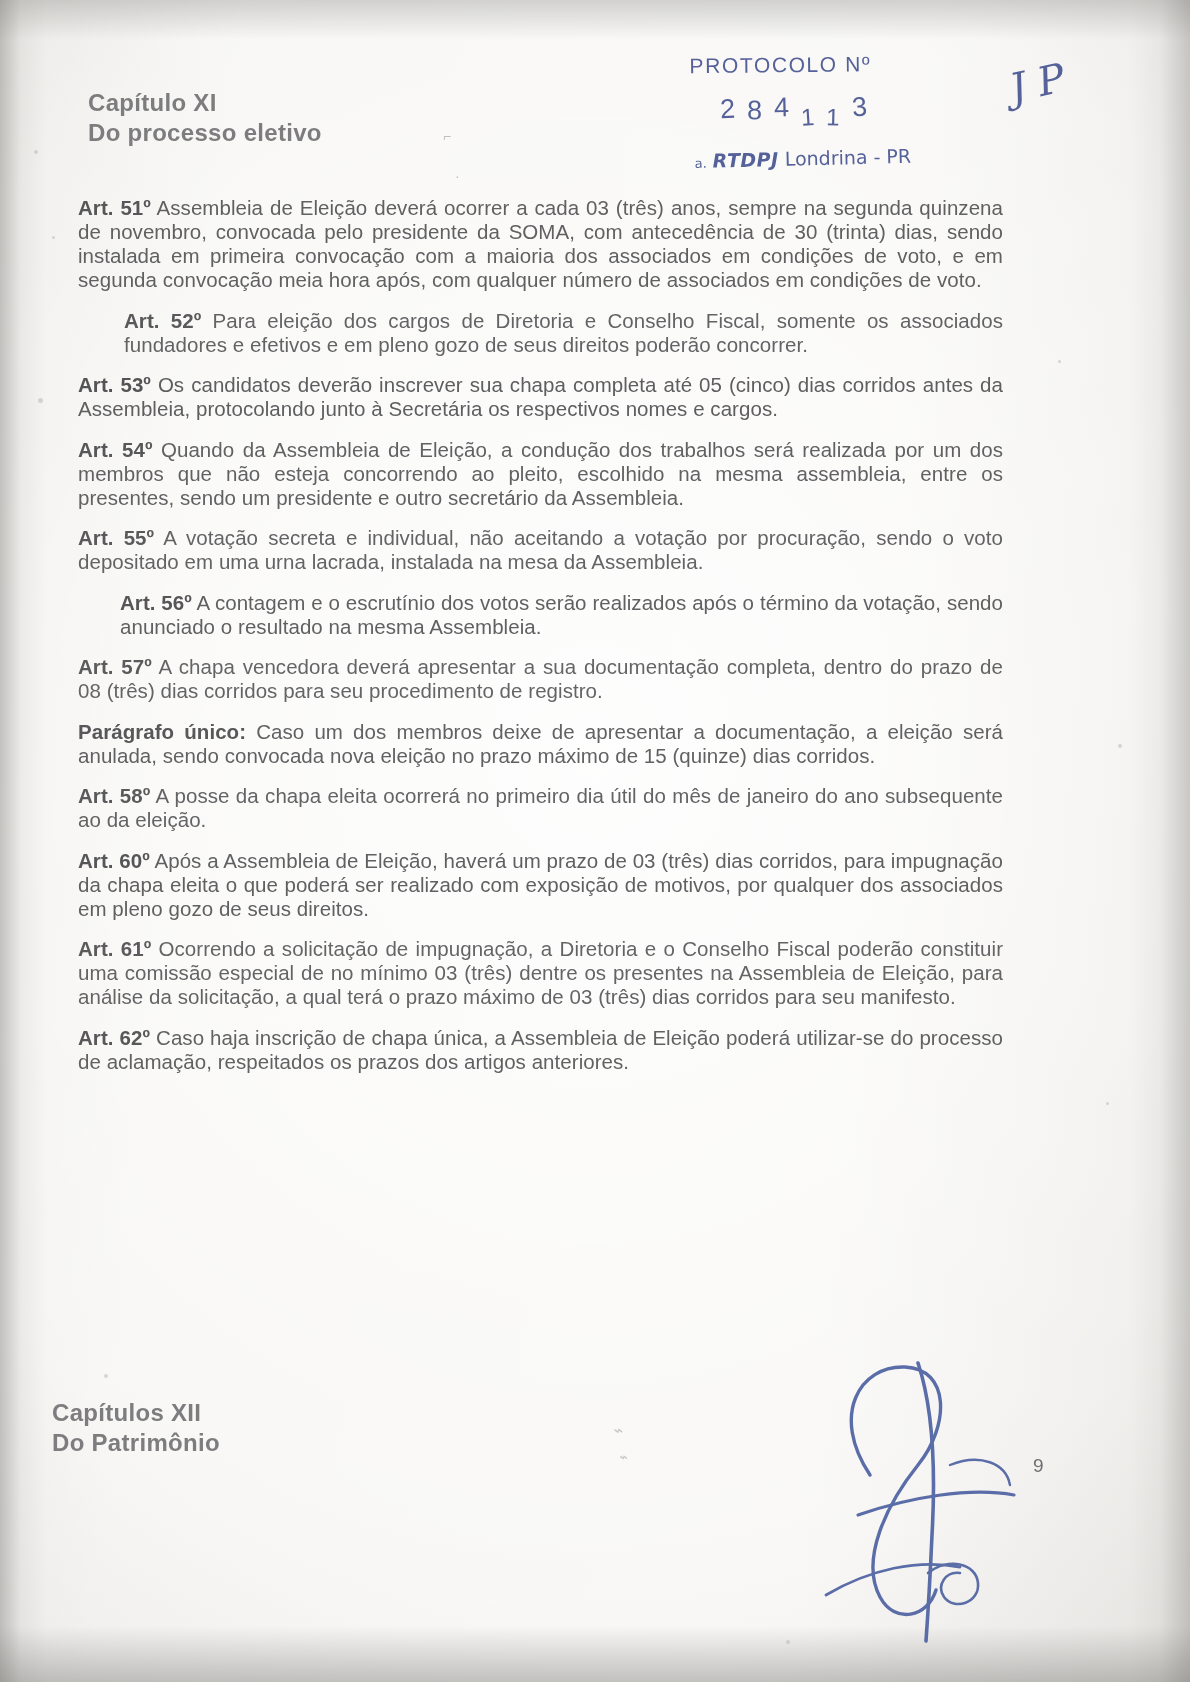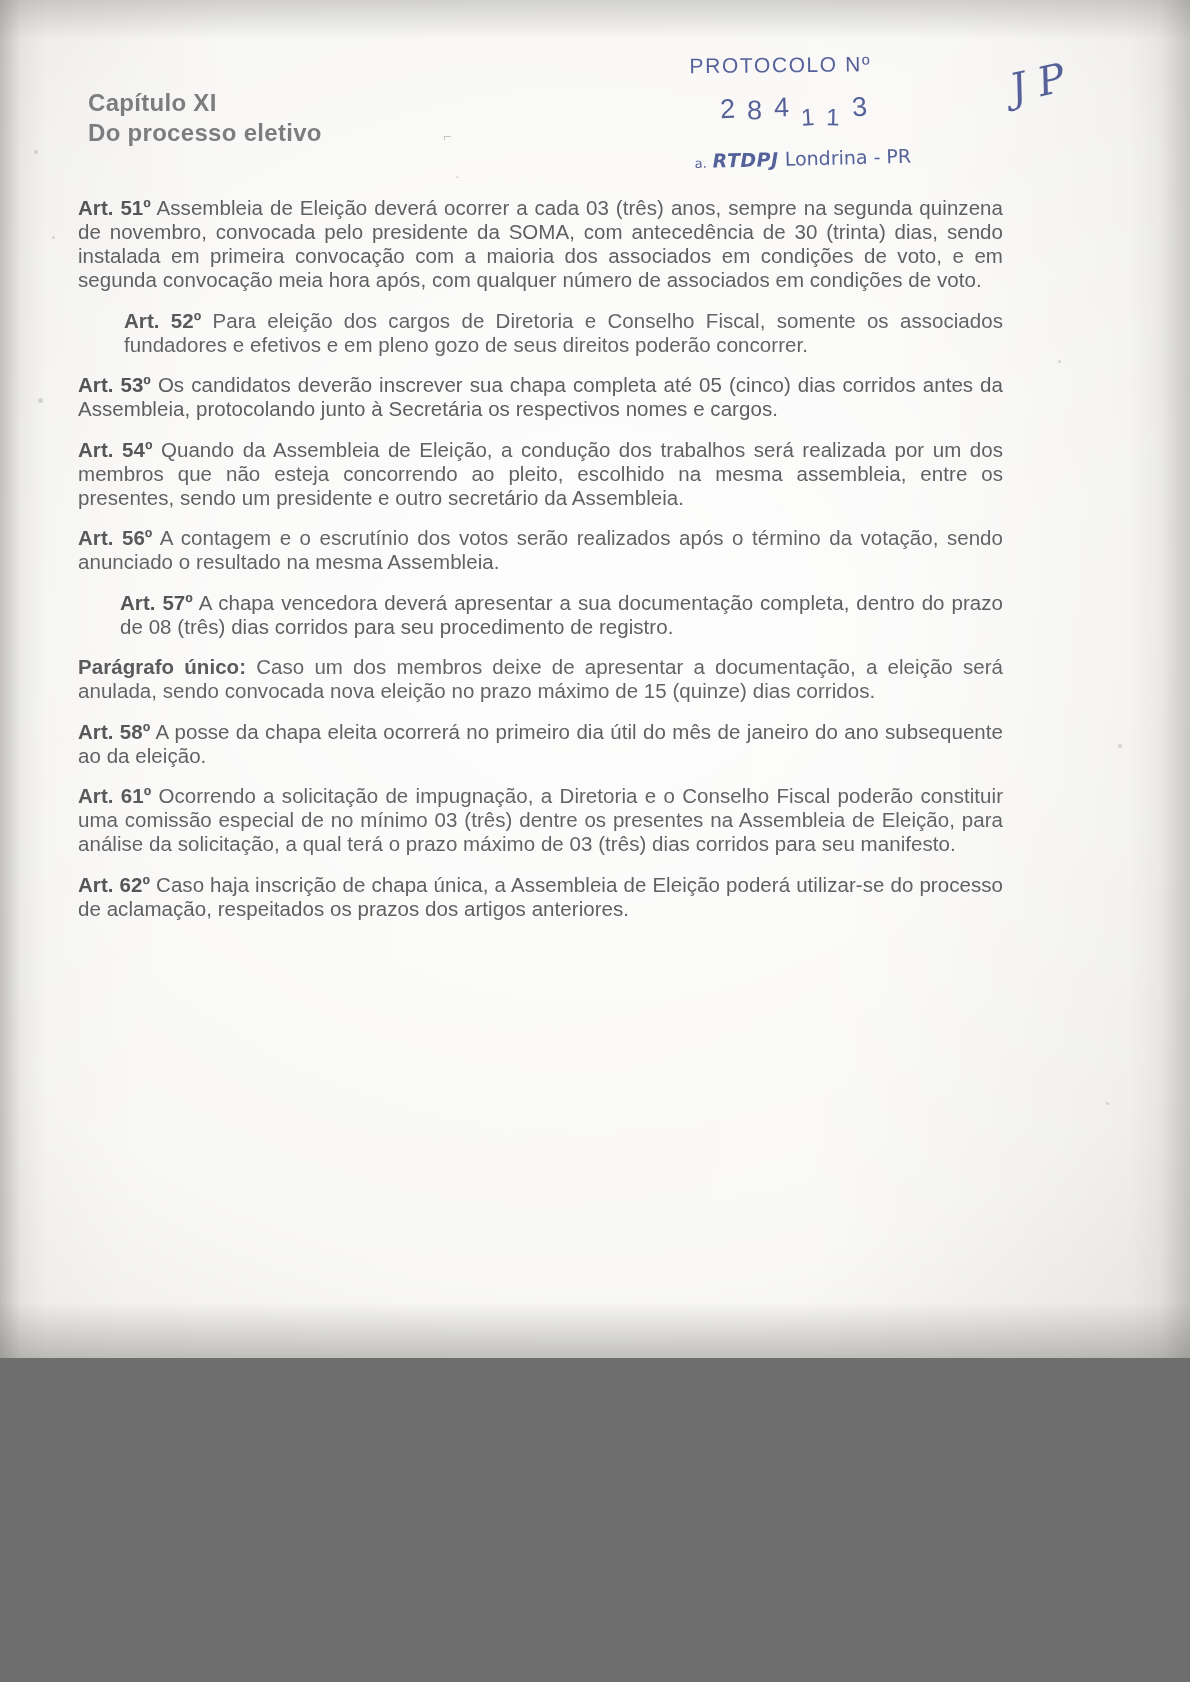--- a/index.html
+++ b/index.html
@@ -3,21 +3,21 @@
 <meta charset="utf-8">
 <style>
   html, body {
     margin: 0;
     padding: 0;
     background: #6e6e6e;
   }
   .page {
     position: relative;
     width: 1190px;
-    height: 1358px;
+    height: 1682px;
     margin: 0 auto;
     background: #f2f1ef;
     overflow: hidden;
     font-family: "Liberation Sans", sans-serif;
     
     background-image:
       radial-gradient(ellipse 120% 90% at 50% 45%, rgba(255,255,255,0.85) 0%, rgba(255,255,255,0.25) 55%, rgba(170,168,164,0.30) 100%),
       linear-gradient(95deg, #eceae6 0%, #f6f5f3 18%, #f7f6f4 70%, #e9e7e3 100%);
   }
   
@@ -204,24 +204,26 @@
   <div class="heading" id="chapter-heading">
     <div>Capítulo XI</div>
     <div>Do processo eletivo</div>
   </div>
 
   <div class="body-block">
     <p class="para"><span class="lead">Art. 51º</span> <span>Assembleia de Eleição deverá ocorrer a cada 03 (três) anos, sempre na segunda quinzena de novembro, convocada pelo presidente da SOMA, com antecedência de 30 (trinta) dias, sendo instalada em primeira convocação com a maioria dos associados em condições de voto, e em segunda convocação meia hora após, com qualquer número de associados em condições de voto.</span></p>
     <p class="para"><span class="lead">Art. 52º</span> <span>Para eleição dos cargos de Diretoria e Conselho Fiscal, somente os associados fundadores e efetivos e em pleno gozo de seus direitos poderão concorrer.</span></p>
     <p class="para"><span class="lead">Art. 53º</span> <span>Os candidatos deverão inscrever sua chapa completa até 05 (cinco) dias corridos antes da Assembleia, protocolando junto à Secretária os respectivos nomes e cargos.</span></p>
     <p class="para"><span class="lead">Art. 54º</span> <span>Quando da Assembleia de Eleição, a condução dos trabalhos será realizada por um dos membros que não esteja concorrendo ao pleito, escolhido na mesma assembleia, entre os presentes, sendo um presidente e outro secretário da Assembleia.</span></p>
+    <p class="para"><span class="lead">Art. 55º</span> <span>A votação secreta e individual, não aceitando a votação por procuração, sendo o voto depositado em uma urna lacrada, instalada na mesa da Assembleia.</span></p>
     <p class="para"><span class="lead">Art. 56º</span> <span>A contagem e o escrutínio dos votos serão realizados após o término da votação, sendo anunciado o resultado na mesma Assembleia.</span></p>
     <p class="para"><span class="lead">Art. 57º</span> <span>A chapa vencedora deverá apresentar a sua documentação completa, dentro do prazo de 08 (três) dias corridos para seu procedimento de registro.</span></p>
     <p class="para"><span class="lead">Parágrafo único:</span> <span>Caso um dos membros deixe de apresentar a documentação, a eleição será anulada, sendo convocada nova eleição no prazo máximo de 15 (quinze) dias corridos.</span></p>
     <p class="para"><span class="lead">Art. 58º</span> <span>A posse da chapa eleita ocorrerá no primeiro dia útil do mês de janeiro do ano subsequente ao da eleição.</span></p>
+    <p class="para"><span class="lead">Art. 60º</span> <span>Após a Assembleia de Eleição, haverá um prazo de 03 (três) dias corridos, para impugnação da chapa eleita o que poderá ser realizado com exposição de motivos, por qualquer dos associados em pleno gozo de seus direitos.</span></p>
     <p class="para"><span class="lead">Art. 61º</span> <span>Ocorrendo a solicitação de impugnação, a Diretoria e o Conselho Fiscal poderão constituir uma comissão especial de no mínimo 03 (três) dentre os presentes na Assembleia de Eleição, para análise da solicitação, a qual terá o prazo máximo de 03 (três) dias corridos para seu manifesto.</span></p>
     <p class="para"><span class="lead">Art. 62º</span> <span>Caso haja inscrição de chapa única, a Assembleia de Eleição poderá utilizar-se do processo de aclamação, respeitados os prazos dos artigos anteriores.</span></p>
   </div>
 
   <div class="heading" id="chapter-heading-end">
     <div>Capítulos XII</div>
     <div>Do Patrimônio</div>
   </div>
 
   <svg class="signature" viewBox="0 0 250 300" xmlns="http://www.w3.org/2000/svg">

